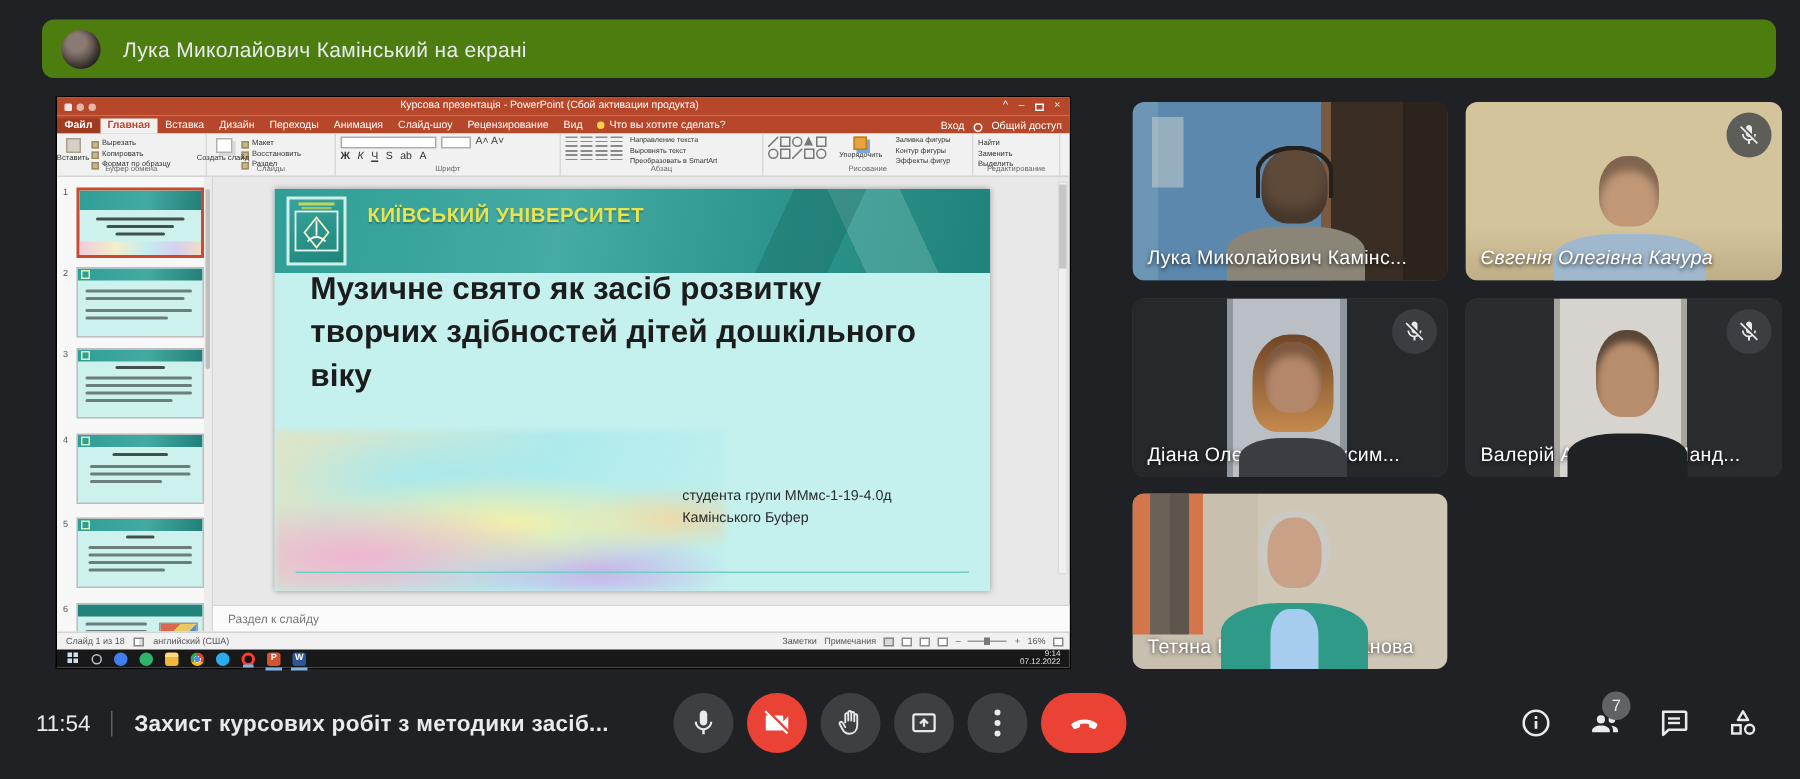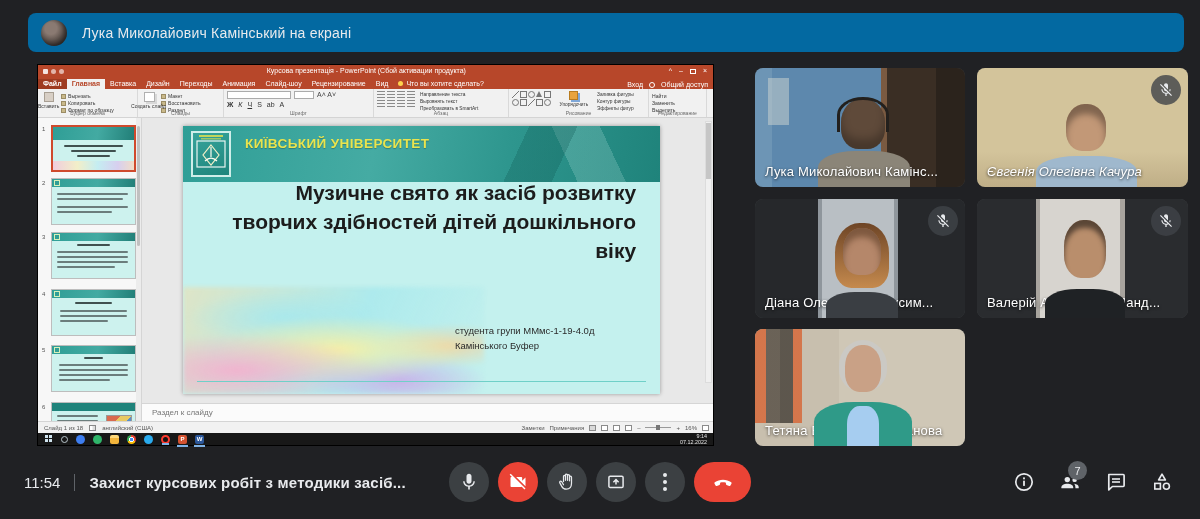--- a/index.html
+++ b/index.html
@@ -1,21 +1,21 @@
 <!DOCTYPE html>
 <html><head>
 <meta charset="utf-8">
 <style>
   * { margin:0; padding:0; box-sizing:border-box; }
   html,body { width:1200px; height:519px; overflow:hidden; }
   body { background:#202124; font-family:"Liberation Sans", sans-serif; position:relative; }
   .stage { position:absolute; inset:0; width:1200px; height:519px; background:#202124; }
 
   
-  .banner { position:absolute; left:28px; top:13px; width:1156px; height:39px; background:#0369a1; border-radius:8px; display:flex; align-items:center; }
+  .banner { position:absolute; left:28px; top:13px; width:1156px; height:39px; background:#4d7c0f; border-radius:8px; display:flex; align-items:center; }
   .banner-avatar { width:26px; height:26px; border-radius:50%; margin-left:13px; background:radial-gradient(circle at 38% 32%, #8a7a72 0 25%, #5a4f49 55%, #3c3531 100%); box-shadow:inset -2px -2px 4px rgba(0,0,0,.5); }
   .banner-text { color:#e8eaed; font-size:14px; margin-left:15px; letter-spacing:.2px; }
 
   
   .share { position:absolute; left:38px; top:65px; width:675px; height:380px; background:#f1f1f1; box-shadow:0 0 0 1px #000; font-family:"Liberation Sans",sans-serif; }
   .tb { position:absolute; left:0; top:0; right:0; height:12px; background:#b7472a; display:flex; align-items:center; }
   .qat { display:flex; gap:3px; margin-left:5px; }
   .qat i { width:5px; height:5px; background:rgba(255,255,255,.85); display:block; border-radius:1px; }
   .qat i.r { border-radius:50%; background:rgba(255,255,255,.6); }
   .ppt-title { flex:1; text-align:center; color:#fff; font-size:7px; line-height:12px; white-space:nowrap; overflow:hidden; }
@@ -90,21 +90,21 @@
   .notes { position:absolute; left:0; right:0; bottom:0; height:18px; background:#fbfbfb; border-top:1px solid #d5d5d5; display:flex; align-items:center; }
   .notes span { font-size:8px; color:#777; margin-left:10px; }
   .vscroll { position:absolute; right:1px; top:3px; width:7px; height:262px; background:#f0f0f0; border:1px solid #dcdcdc; }
   .vscroll i { position:absolute; left:0; right:0; top:1px; height:56px; background:#c6c6c6; }
 
   .slide { position:absolute; left:41px; top:8px; width:477px; height:268px; background:#c4f1ee; box-shadow:0 0 4px rgba(0,0,0,.35); overflow:hidden; }
   .shead { position:absolute; left:0; top:0; right:0; height:56px; background:linear-gradient(100deg,#2f9e96 0%,#45aba3 40%,#2e968e 68%,#1f837b 100%); }
   .shead::after { content:""; position:absolute; right:0; top:0; width:45%; height:100%; background:linear-gradient(115deg, transparent 35%, rgba(10,80,75,.25) 35% 55%, transparent 55%), linear-gradient(65deg, transparent 55%, rgba(220,250,245,.18) 55% 75%, transparent 75%); }
   .slogo { position:absolute; left:8px; top:5px; width:40px; height:46px; background:linear-gradient(160deg,#37a49b,#1e857c); border:2px solid #cfeee9; }
   .stext { position:absolute; left:62px; top:9px; color:#e9e44e; font-weight:bold; font-size:13.5px; line-height:18px; letter-spacing:.4px; text-shadow:0 1px 1px rgba(0,0,0,.25); white-space:nowrap; }
-  .stitle { position:absolute; left:5%; top:52px; width:90%; text-align:right; color:#1c1c1c; font-weight:bold; font-size:21px; line-height:29px; }
+  .stitle { position:absolute; left:5%; top:52px; width:90%; text-align:left; color:#1c1c1c; font-weight:bold; font-size:21px; line-height:29px; }
   .sauthor { position:absolute; left:57%; top:197px; color:#2b2b2b; font-size:9.5px; line-height:15px; }
   .waves { position:absolute; left:0; bottom:0; width:63%; height:40%; filter:blur(2px);
     background:
       radial-gradient(75% 55% at 18% 78%, rgba(248,170,205,.85), transparent 62%),
       radial-gradient(65% 48% at 52% 58%, rgba(252,240,160,.9), transparent 64%),
       radial-gradient(55% 42% at 34% 28%, rgba(165,232,238,.85), transparent 60%),
       radial-gradient(48% 40% at 72% 88%, rgba(205,165,232,.8), transparent 62%),
       radial-gradient(40% 35% at 88% 55%, rgba(255,205,140,.7), transparent 60%),
       linear-gradient(115deg, rgba(255,215,150,.45), rgba(140,225,235,.4) 55%, rgba(196,241,238,0));
   }

